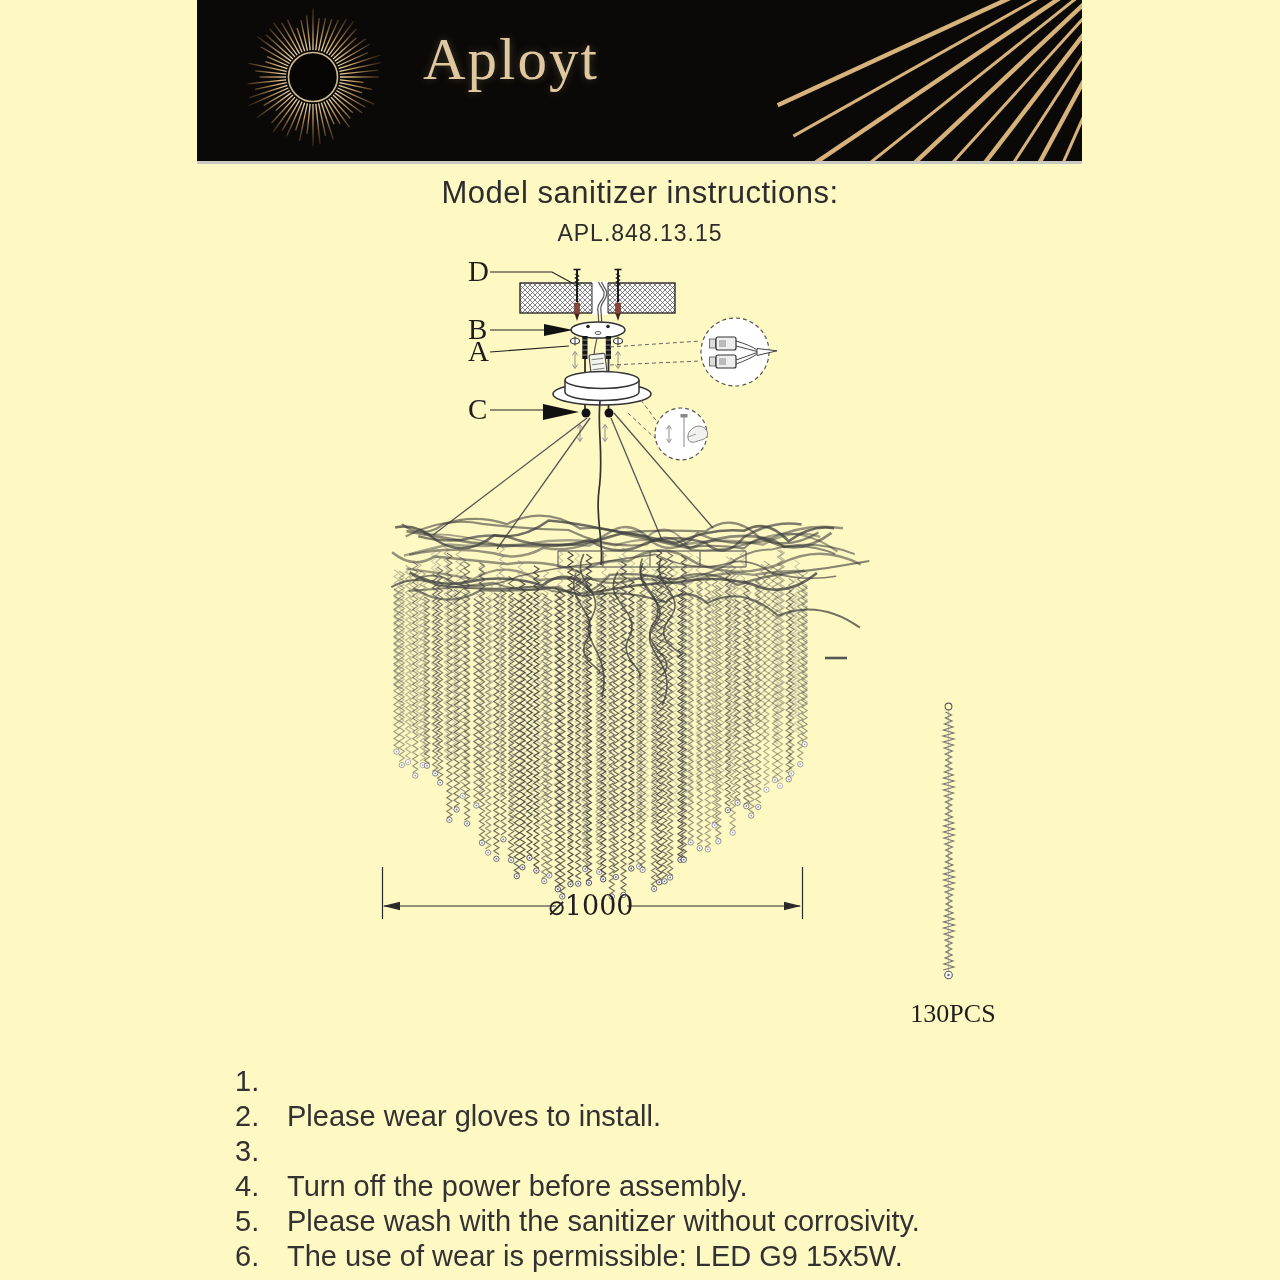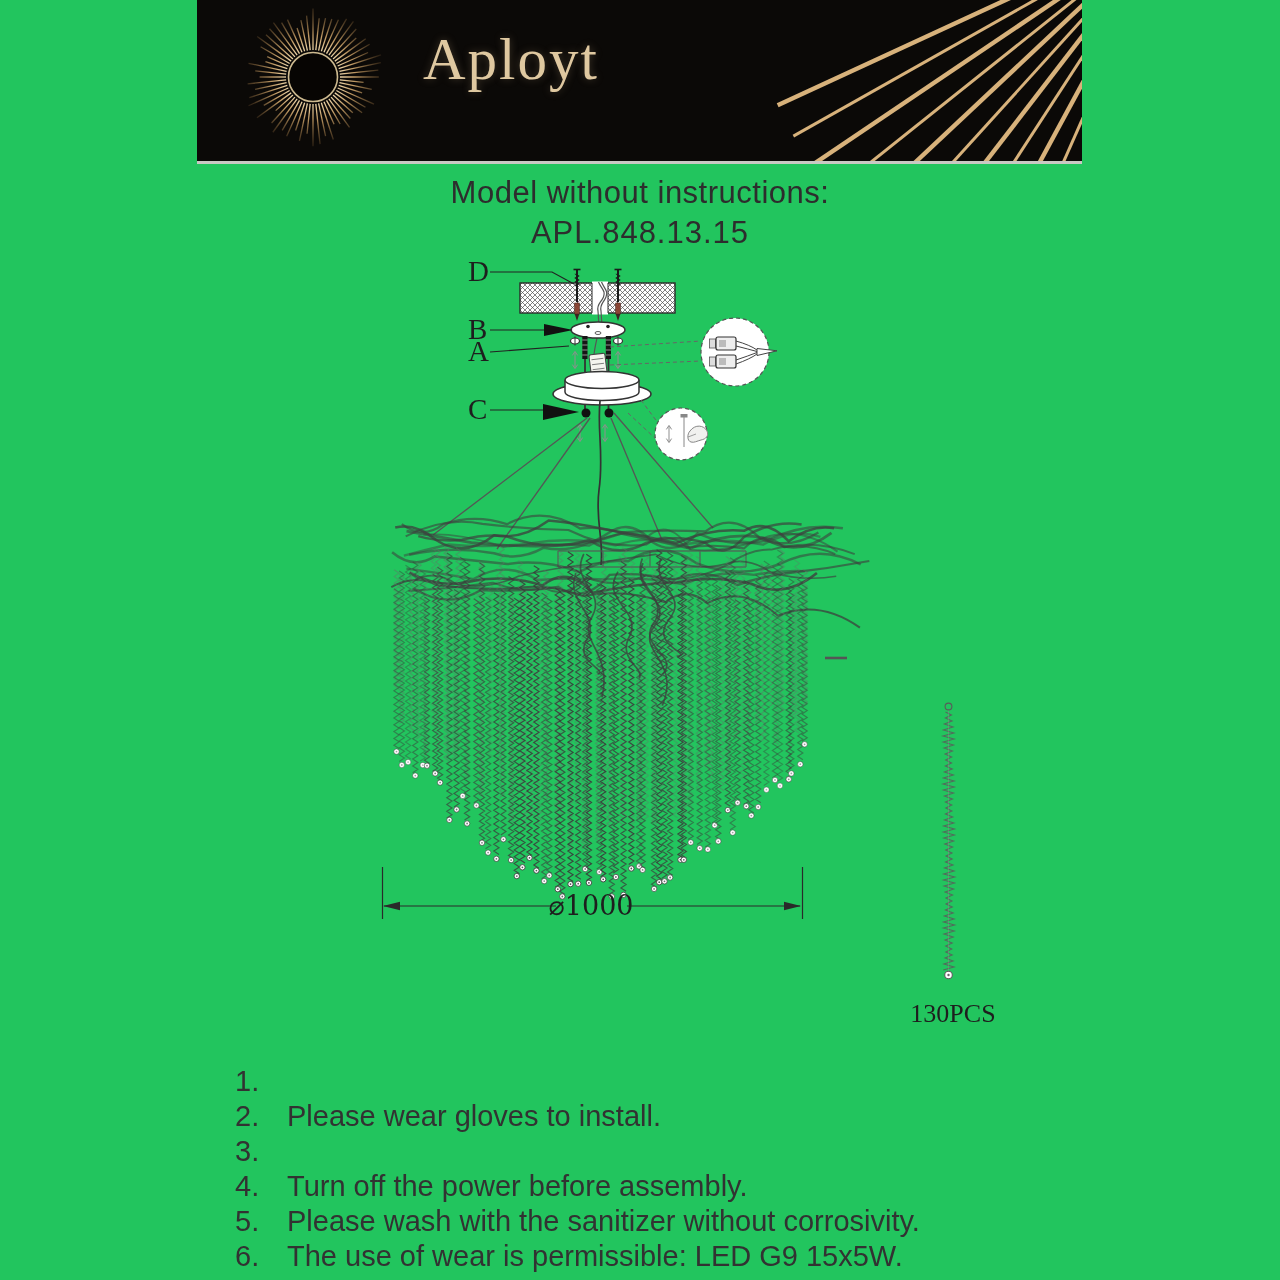--- a/index.html
+++ b/index.html
@@ -1,31 +1,31 @@
 <!DOCTYPE html>
 <html><head>
 <meta charset="utf-8">
 <style>
   html,body{margin:0;padding:0;background:#ffffff;}
-  .page{position:relative;width:1280px;height:1280px;background:#22c55e;overflow:hidden;
+  .page{position:relative;width:1280px;height:1280px;background:#fef9c3;overflow:hidden;
         font-family:"Liberation Sans",sans-serif;}
 
   
   .header{position:absolute;left:197px;top:0;width:885px;height:161px;
           background:var(--header-bg,#0b0907);border-bottom:3px solid #c9c9c4;}
   .header svg{position:absolute;left:0;top:0;}
   .brand{position:absolute;left:226px;top:30px;line-height:1;
          font-family:"Liberation Serif",serif;font-size:59px;font-weight:400;
          color:var(--gold-light,#dfc8a0);letter-spacing:2px;
          text-shadow:0 0 8px rgba(235,205,155,.25);}
 
   
   .title-block{position:absolute;left:0;top:176px;width:100%;text-align:center;color:#2d2d2d;}
   .title-heading{font-size:31px;line-height:34px;letter-spacing:.5px;}
-  .title-model{font-size:31px;line-height:34px;margin-top:6px;letter-spacing:1px;}
+  .title-model{font-size:23px;line-height:34px;margin-top:6px;letter-spacing:1px;}
 
   
   svg.diagram{position:absolute;left:0;top:0;width:1280px;height:1280px;}
 
   
   .instructions{position:absolute;left:235px;top:1064px;margin:0;padding:0;list-style:none;color:#323232;}
   .ins-row{display:flex;line-height:35px;height:35px;font-size:29px;}
   .ins-num{width:52px;flex:0 0 52px;}
   .ins-text{white-space:nowrap;}
 </style>
@@ -122,21 +122,21 @@
           <line x1="142.40998521981277" y1="71.38638434792051" x2="183.8604455689117" y2="62.57581701647646" stroke="url(#sunGrad)" stroke-width="1.3"></line>
           <line x1="142.85209117494338" y1="74.17773149177336" x2="181.31778705583838" y2="70.13482394224981" stroke="url(#sunGrad)" stroke-width="1.3"></line>
         </g>
       <circle cx="116" cy="77" r="24" fill="#070503"></circle>
       <circle cx="116" cy="77" r="24.5" fill="none" stroke="#f0d9a8" stroke-width="1.6" opacity="0.85"></circle>
     </svg>
     <div class="brand">Aployt</div>
   </div>
 
   <div class="title-block">
-    <div class="title-heading">Model without instructions:</div>
+    <div class="title-heading">Model sanitizer instructions:</div>
     <div class="title-model">APL.848.13.15</div>
   </div>
 
   <svg class="diagram" viewBox="0 0 1280 1280">
     <defs>
       <pattern id="hatch" width="5" height="5" patternUnits="userSpaceOnUse">
         <path d="M0,5 L5,0 M-1,1 L1,-1 M4,6 L6,4 M0,0 L5,5 M-1,4 L1,6 M4,-1 L6,1" stroke="#4d4d4d" stroke-width="0.7"></path>
       </pattern>
       <g id="arr" stroke="#8f8f8f" stroke-width="1" fill="none">
         <line x1="0" y1="-8" x2="0" y2="8"></line>

